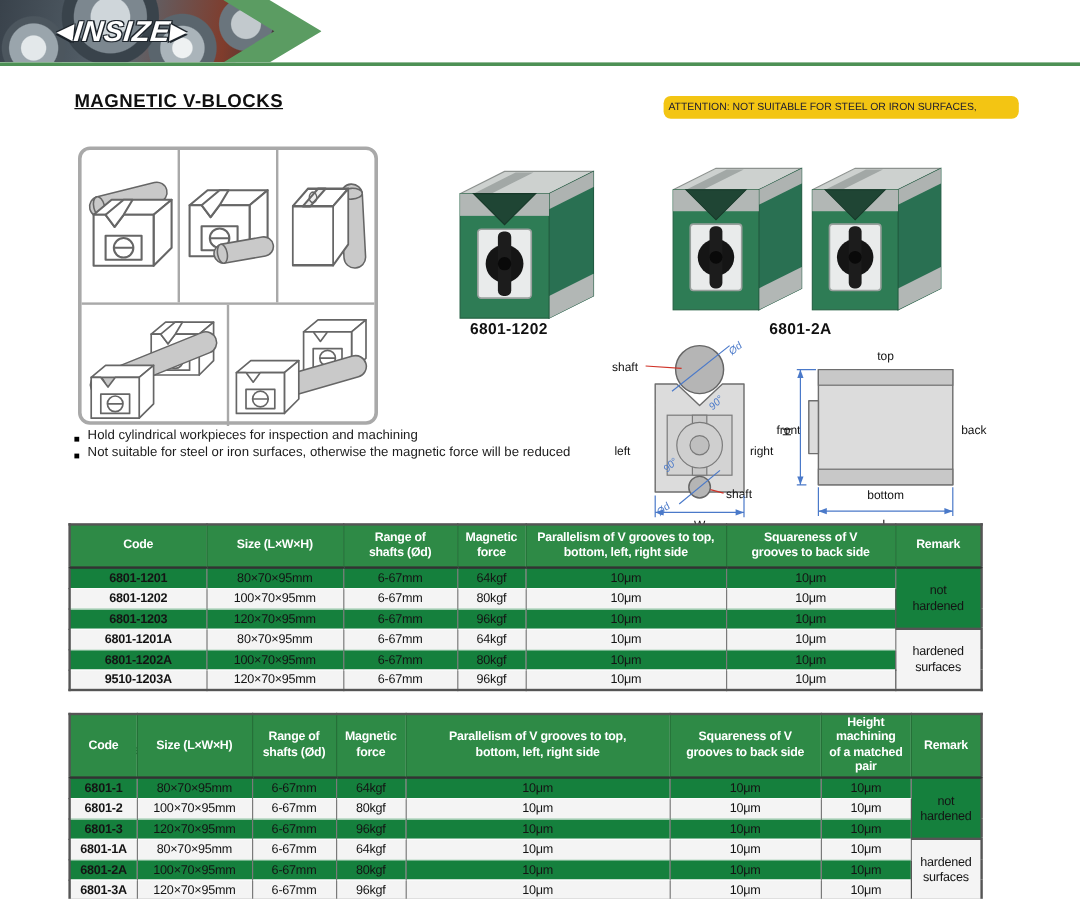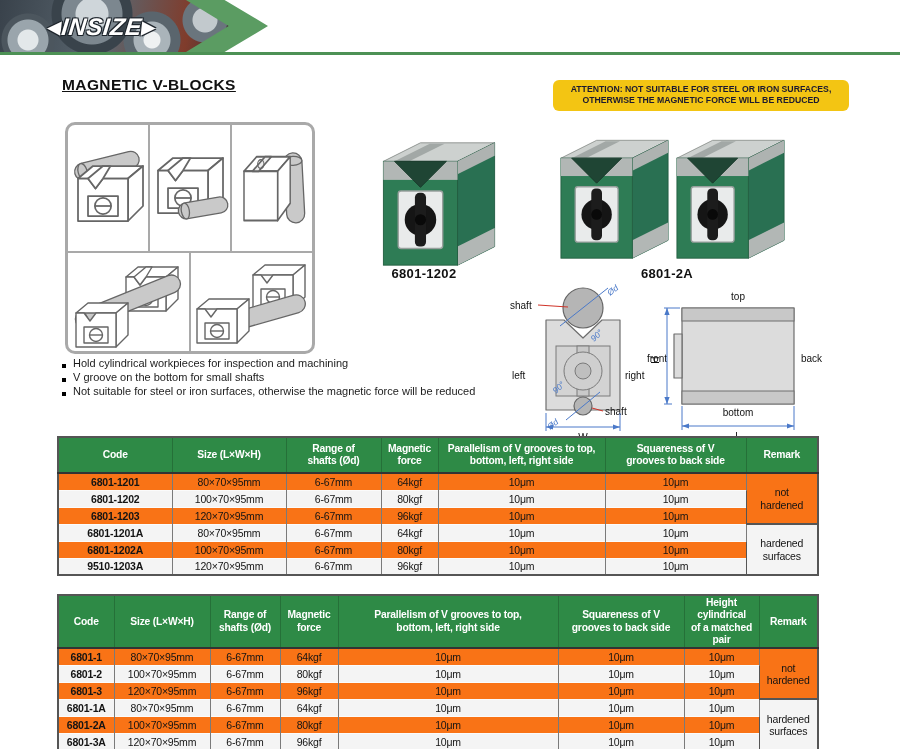--- a/index.html
+++ b/index.html
@@ -18,21 +18,21 @@
     clip-path:polygon(0 0,47% 0,100% 50%,47% 100%,0 100%,52% 50%);}
   .brand-logo{position:absolute;left:48px;top:13px;color:#fff;font-weight:bold;font-style:italic;
     font-size:24px;letter-spacing:.5px;transform:skewX(-6deg);
     text-shadow:1px 1px 0 #1d242b,-1px -1px 0 #1d242b,1px -1px 0 #1d242b,-1px 1px 0 #1d242b;}
   .brand-logo .arr{font-size:17px;font-style:normal;vertical-align:2px;}
   .green-rule{position:absolute;left:0;top:52px;width:900px;height:3px;background:#4d9155;}
 
   
   .page-title{position:absolute;left:62px;top:76px;font-size:15.5px;font-weight:bold;color:#101010;letter-spacing:.4px;text-decoration:underline;}
   .attention-box{position:absolute;left:553px;top:80px;width:288px;background:#f3c513;border-radius:6px;
-    padding:4px 4px;text-align:center;font-size:8.7px;font-weight:bold;color:#1b1a30;line-height:1.3;}
+    padding:4px 4px;text-align:left;font-size:8.7px;font-weight:normal;color:#1b1a30;line-height:1.3;}
 
   
   .illustration-panel{position:absolute;left:65px;top:122px;width:250px;height:232px;border:3px solid #a9a9a9;
     border-radius:10px;box-sizing:border-box;display:flex;flex-direction:column;background:#fff;}
   .ill-row{display:flex;}
   .ill-row.top{height:127px;border-bottom:2px solid #a9a9a9;}
   .ill-row.bottom{flex:1;}
   .ill-cell{flex:1;box-sizing:border-box;}
   .ill-cell + .ill-cell{border-left:2px solid #a9a9a9;}
   .ill-cell svg{width:100%;height:100%;}
@@ -64,21 +64,21 @@
   
   .table-caption{position:absolute;font-size:11px;font-weight:bold;color:#101010;margin-top:38px;}
   table.data-table{position:absolute;left:57px;width:760px;border-collapse:collapse;table-layout:fixed;
     border:2px solid #555;font-size:10.5px;}
   .data-table th{background:#2e8a46;color:#fff;font-weight:bold;white-space:pre-line;text-align:center;
     vertical-align:middle;height:36px;padding:1px 2px;line-height:1.2;font-size:10.3px;
     border:1px solid #257038;border-bottom:2px solid #333;letter-spacing:-.2px;box-sizing:border-box;}
   .data-table td{height:17px;text-align:center;vertical-align:middle;padding:0 2px;color:#141414;
     border-left:1px solid #7a7a7a;border-right:1px solid #7a7a7a;border-top:1px solid #fbfbfb;
     letter-spacing:-.2px;box-sizing:border-box;}
-  .data-table tr.odd td{background:#f97316;}
+  .data-table tr.odd td{background:#15803d;}
   .data-table tr.even td{background:#f4f4f4;}
   .data-table td.c0{font-weight:bold;}
   .data-table td.remark{background:#d6d6d6;white-space:pre-line;line-height:1.15;border-left:1px solid #555;}
   .data-table td.remark.first-group{border-bottom:2px solid #555;}
   #individual-table{top:436px;}
   #matched-table{top:594px;}
   #individual-table th:nth-child(1){width:114px;} #individual-table th:nth-child(2){width:114px;}
   #individual-table th:nth-child(3){width:95px;}  #individual-table th:nth-child(4){width:57px;}
   #individual-table th:nth-child(5){width:167px;} #individual-table th:nth-child(6){width:141px;}
   #individual-table th:nth-child(7){width:72px;}
@@ -91,21 +91,20 @@
 <body>
 
 <div class="banner-photo"></div>
 <div class="banner-chevron"></div>
 <div class="brand-logo"><span class="arr">◀</span><span>INSIZE</span><span class="arr">▶</span></div>
 <div class="green-rule"></div>
 
 <div class="page-title">MAGNETIC V-BLOCKS</div>
 <div class="attention-box">
   <div>ATTENTION: NOT SUITABLE FOR STEEL OR IRON SURFACES,</div>
-  <div>OTHERWISE THE MAGNETIC FORCE WILL BE REDUCED</div>
 </div>
 
 <div class="illustration-panel">
   <div class="ill-row top">
     <div class="ill-cell">
       <svg viewBox="0 0 80 122">
         <g class="cyl" transform="translate(6,30) rotate(-14 34 9)">
             <rect x="0" y="0" width="66" height="17" rx="8.5"></rect>
             <ellipse cx="8" cy="8.5" rx="4.5" ry="8.5"></ellipse>
           </g>
@@ -295,24 +294,20 @@
   <text class="dlabel" x="102" y="158" text-anchor="middle">L</text>
 </svg>
 
 <div class="features">
   <div class="feature">
       <span class="sq"></span>
       <span>Hold cylindrical workpieces for inspection and machining</span>
     </div>
   <div class="feature">
       <span class="sq"></span>
-      <span>V groove on the bottom for small shafts</span>
-    </div>
-  <div class="feature">
-      <span class="sq"></span>
       <span>Not suitable for steel or iron surfaces, otherwise the magnetic force will be reduced</span>
     </div>
 </div>
 
 <div class="table-caption" style="left:57px;top:423px">Individual</div>
 <table id="individual-table" class="data-table" data-table="tables.individual">
     <thead>
       <tr>
         <th>Code</th>
         <th>Size (L×W×H)</th>
@@ -390,21 +385,21 @@
         <th>Code</th>
         <th>Size (L×W×H)</th>
         <th>Range of
 shafts (Ød)</th>
         <th>Magnetic
 force</th>
         <th>Parallelism of V grooves to top,
 bottom, left, right side</th>
         <th>Squareness of V
 grooves to back side</th>
-        <th>Height cylindrical
+        <th>Height machining
 of a matched pair</th>
         <th>Remark</th>
       </tr>
     </thead>
     <tbody>
       <tr class="odd">
         <td class="c0">6801-1</td>
         <td class="c1">80×70×95mm</td>
         <td class="c2">6-67mm</td>
         <td class="c3">64kgf</td>

